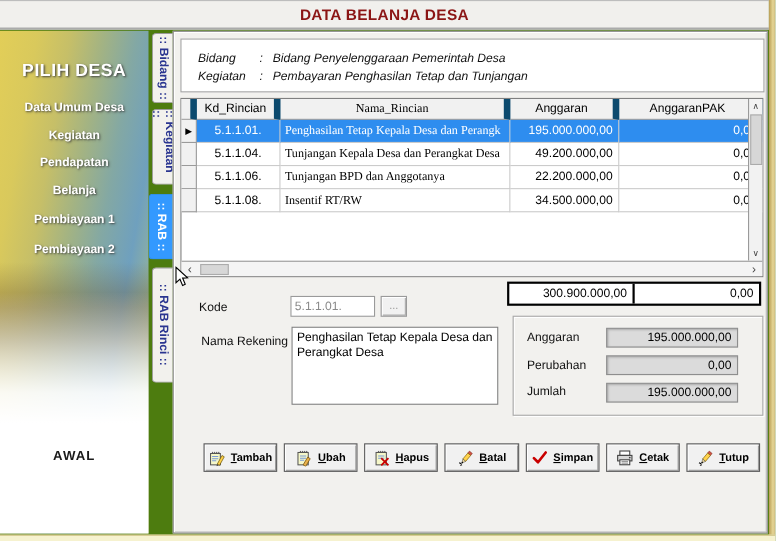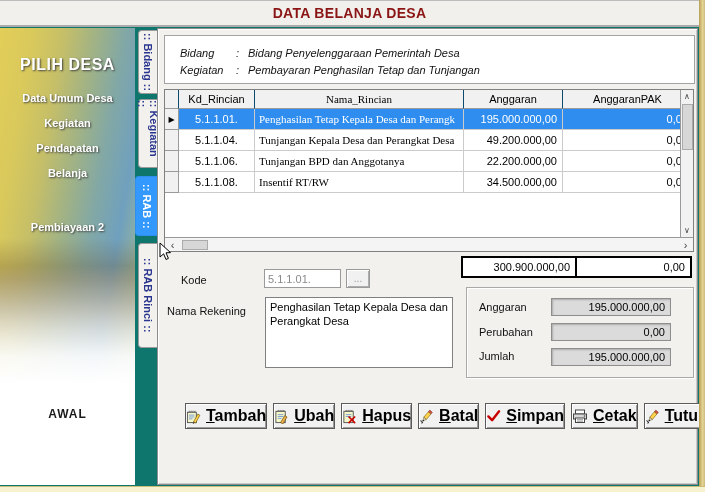--- a/index.html
+++ b/index.html
@@ -1,17 +1,17 @@
 <!DOCTYPE html>
 <html style="--title-text: #8B1515; --active-tab: #3399FF; --selected-row: #2E8DEF; --sidebar-text: #FFFFFF; --frame-bottom: #F6F2CF;"><head>
 <meta charset="utf-8">
 <style>
   html,body{margin:0;padding:0;background:#fff;}
   *{box-sizing:border-box;}
-  .window{position:relative;width:705px;height:492px;background:#0f766e;overflow:hidden;
+  .window{position:relative;width:705px;height:492px;background:#4d7c0f;overflow:hidden;
           font-family:"Liberation Sans",sans-serif;}
   
   .titlebar{position:absolute;left:0;top:0;width:699px;height:27px;background:#F1F0ED;
             border-top:1px solid #BDBDBD;border-bottom:2px solid #ABABAB;
             display:flex;align-items:center;justify-content:center;}
   .title{font-size:14px;font-weight:bold;color:var(--title-text,#8B1515);letter-spacing:.3px;}
   
   .edge-right{position:absolute;right:0;top:0;width:6px;height:492px;
               background:linear-gradient(to right,#B89D55,#E5D594 60%,#CDB97E);}
   .edge-bottom{position:absolute;left:0;bottom:0;width:705px;height:6px;
@@ -39,21 +39,21 @@
   .info-box{position:absolute;left:6px;top:6px;width:531px;height:49px;background:#FFFFFF;
             border:1px solid #A3A3A3;font-size:11px;color:#111;padding:8px 0 0 15px;}
   .info-row{display:flex;height:17px;align-items:center;font-style:italic;}
   .info-label{width:56px;}
   .info-sep{width:12px;}
   
   .grid{position:absolute;left:6px;top:60px;width:530px;height:163px;background:#FFFFFF;
         border:1px solid #808080;}
   .ghead{display:flex;height:19px;background:#F1F1F1;font-size:11px;color:#000;}
   .ghead .cell{display:flex;align-items:center;justify-content:center;
-               border-right:1px solid #0c4a6e;border-bottom:1px solid #9A9A9A;}
+               border-right:6px solid #0c4a6e;border-bottom:1px solid #9A9A9A;}
   .grow{display:flex;height:21px;font-size:11px;color:#000;}
   .grow .cell{display:flex;align-items:center;overflow:hidden;white-space:nowrap;
               border-right:1px solid #CBCBCB;border-bottom:1px solid #CBCBCB;}
   .grow .cell.sel{background:#F1F1F1;border-right:1px solid #9A9A9A;border-bottom:1px solid #9A9A9A;
                   justify-content:center;font-size:8px;color:#000;}
   .grow.selected .cell:not(.sel){background:var(--selected-row,#2E8DEF);color:#FFFFFF;}
   .c-sel{width:14px;}
   .c-kd{width:76px;justify-content:center;}
   .c-nama{width:209px;justify-content:flex-start;padding-left:4px;font-family:Liberation Serif, serif;}
   .c-ang{width:99px;justify-content:flex-end;padding-right:5px;}
@@ -89,41 +89,42 @@
             border:1px solid #A9A9A9;box-shadow:inset 1px 1px 0 #FFFFFF, 1px 1px 0 #FFFFFF;}
   .gb-label{position:absolute;left:12px;font-size:11px;color:#111;}
   .dfield{position:absolute;left:84px;width:120px;height:18px;background:#DBDBDB;
           border:1px solid #8E8E8E;box-shadow:inset 1px 1px 2px rgba(0,0,0,.22);
           display:flex;align-items:center;justify-content:flex-end;padding-right:5px;
           font-size:11px;color:#000;}
   
   .btn-row{position:absolute;left:27px;top:374px;width:506px;height:26px;display:flex;gap:6px;}
   .btn{flex:1;display:flex;align-items:center;justify-content:center;gap:5px;background:#F1F1F1;
        border:1px solid #5A5A5A;box-shadow:inset 1px 1px 0 #FFFFFF, inset -1px -1px 0 #9B9B9B;
-       font-size:16px;font-weight:bold;color:#000;cursor:pointer;padding:0;
+       font-size:10px;font-weight:bold;color:#000;cursor:pointer;padding:0;
        font-family:"Liberation Sans",sans-serif;}
   .btn .mn{text-decoration:underline;}
   .btn .ic{display:flex;align-items:center;}
   .cursor{position:absolute;left:159px;top:242px;z-index:50;pointer-events:none;}
 </style>
 </head>
 <body>
 
 <div class="window">
 
   <div class="titlebar">
     <span class="title">DATA BELANJA DESA</span>
   </div>
 
   <div class="sidebar">
       <div class="side-item header" style="top: 30px;">PILIH DESA</div>
       <div class="side-item" style="top: 63px;">Data Umum Desa</div>
       <div class="side-item" style="top: 88px;">Kegiatan</div>
       <div class="side-item" style="top: 113px;">Pendapatan</div>
       <div class="side-item" style="top: 138px;">Belanja</div>
+      <div class="side-item" style="top: 165px;">Pembiayaan 1</div>
       <div class="side-item" style="top: 192px;">Pembiayaan 2</div>
       <div class="side-item awal" style="top: 379px;">AWAL</div>
     </div>
 
   <div class="tabstrip">
       <div class="tab" style="top: 2px; height: 64px;">:: Bidang ::</div>
       <div class="tab" style="top: 71px; height: 69px;">:: Kegiatan ::</div>
       <div class="tab active" style="top: 148px; height: 60px;">:: RAB ::</div>
       <div class="tab" style="top: 215px; height: 105px;">:: RAB Rinci ::</div>
     </div>
@@ -197,21 +198,21 @@
 
     <div class="totals">
       <div class="tot1">300.900.000,00</div>
       <div class="tot2">0,00</div>
     </div>
 
     <span class="flabel" style="left:23px;top:245px;">Kode</span>
     <input class="kode-input" readonly="" value="5.1.1.01." style="">
     <button class="dots-btn">...</button>
 
-    <span class="flabel" style="left:9px;top:276px;">Nama Rekening</span>
+    <span class="flabel" style="left:25px;top:276px;">Nama Rekening</span>
     <textarea class="nr-text" readonly="" style="">Penghasilan Tetap Kepala Desa dan Perangkat Desa</textarea>
 
     <div class="groupbox">
       <span class="gb-label" style="top:13px;">Anggaran</span>
       <div class="dfield" style="top:10px;">195.000.000,00</div>
       <span class="gb-label" style="top:38px;">Perubahan</span>
       <div class="dfield" style="top:35px;">0,00</div>
       <span class="gb-label" style="top:62px;">Jumlah</span>
       <div class="dfield" style="top:60px;">195.000.000,00</div>
     </div>

